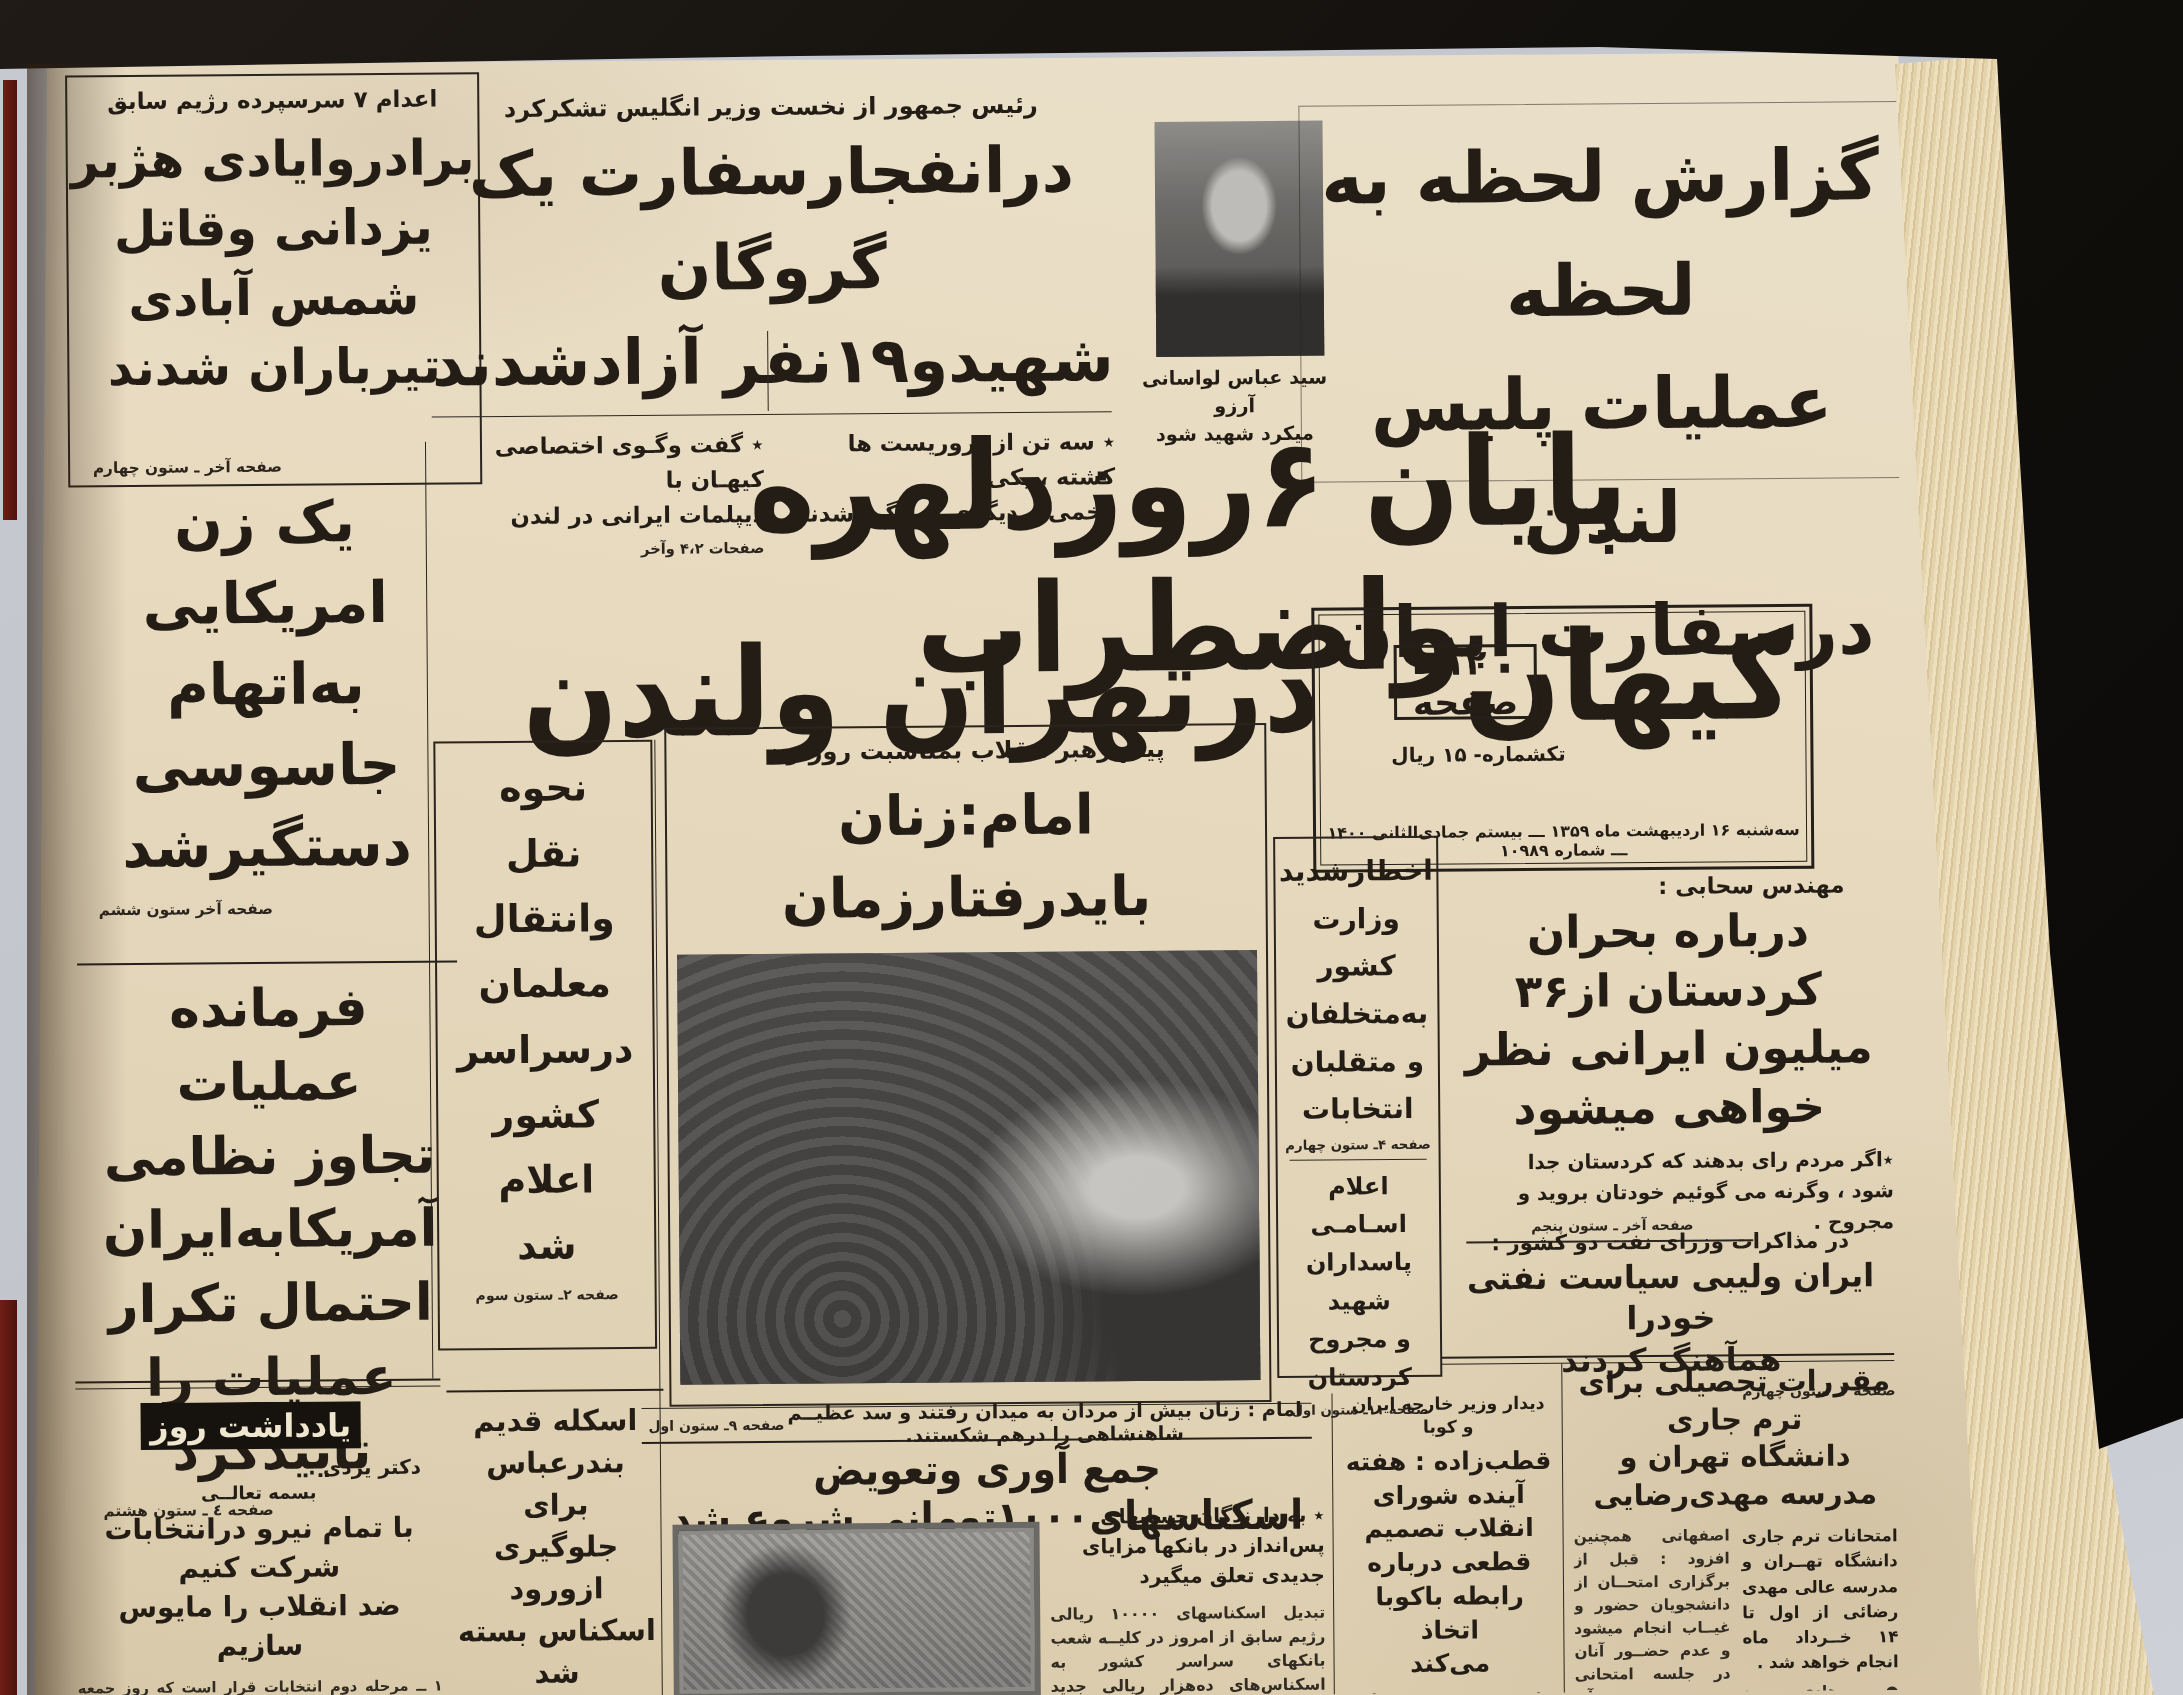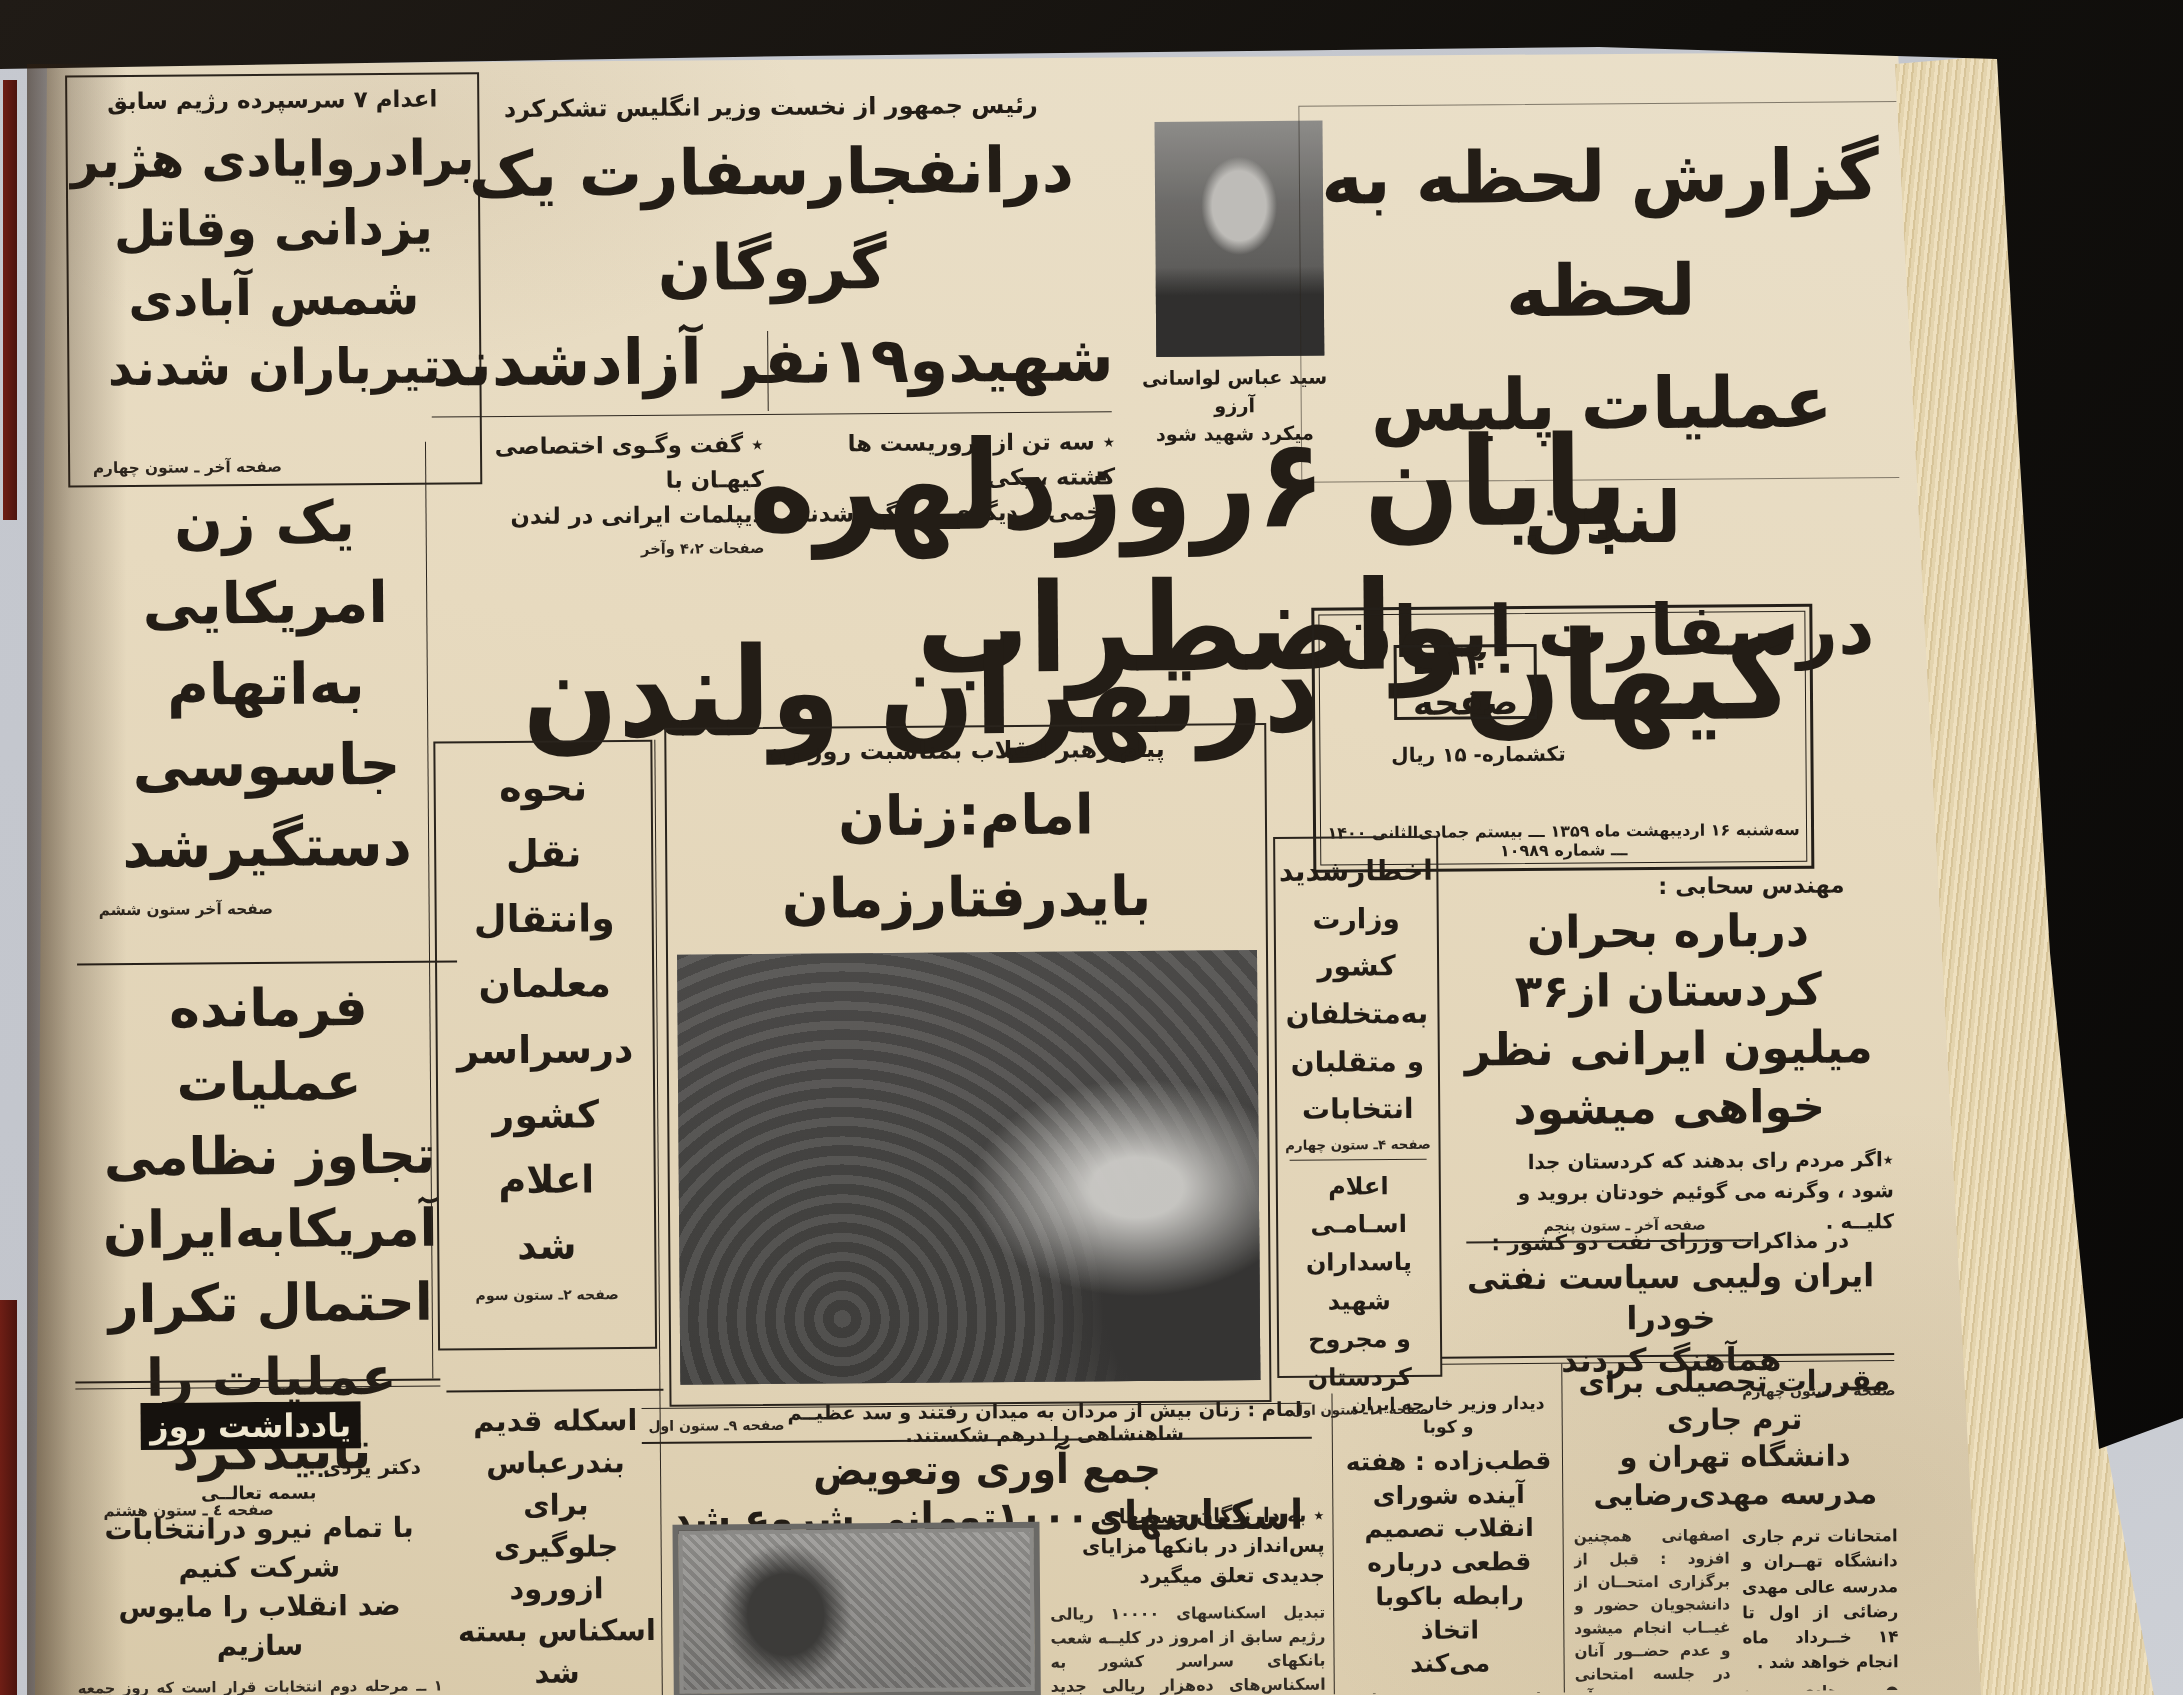--- a/index.html
+++ b/index.html
@@ -180,21 +180,21 @@
 
     <div class="abs" style="left:1380px;top:814px;width:448px;">
       <div class="hl" style="font-size:22.7px;margin-right:47px;">مهندس سحابی :</div>
       <div class="hl center pre" style="font-size:45px;line-height:1.3;margin-top:4px;">درباره بحران
 کردستان از۳۶
 میلیون ایرانی نظر
 خواهی میشود</div>
       <div class="hl pre" style="font-size:20px;line-height:1.55;margin-top:9.3px;">٭اگر مردم رای بدهند که کردستان جدا
 شود ، وگرنه می گوئیم خودتان بروید و</div>
       <div style="display:flex;align-items:baseline;margin-top:2.7px;">
-        <div class="hl" style="font-size:20px;">کلیــه .</div>
+        <div class="hl" style="font-size:20px;">مجروح .</div>
         <div class="ref" style="margin-right:120px;font-size:14px;">صفحه آخر ـ ستون پنجم</div>
       </div>
       <div class="rule" style="width:287px;margin:5.3px auto 0 20px;"></div>
     </div>
 
     <div class="abs" style="left:1380px;top:1170px;width:448px;">
       <div class="hl center" style="font-size:21.3px;">در مذاکرات وزرای نفت دو کشور :</div>
       <div class="hl center pre" style="font-size:32px;line-height:1.3;margin-top:2.7px;">ایران ولیبی سیاست نفتی خودرا
 همآهنگ کردند</div>
       <div class="ref" style="font-size:14px;margin-top:2.7px;">صفحه ۲ـ ستون چهارم</div>

